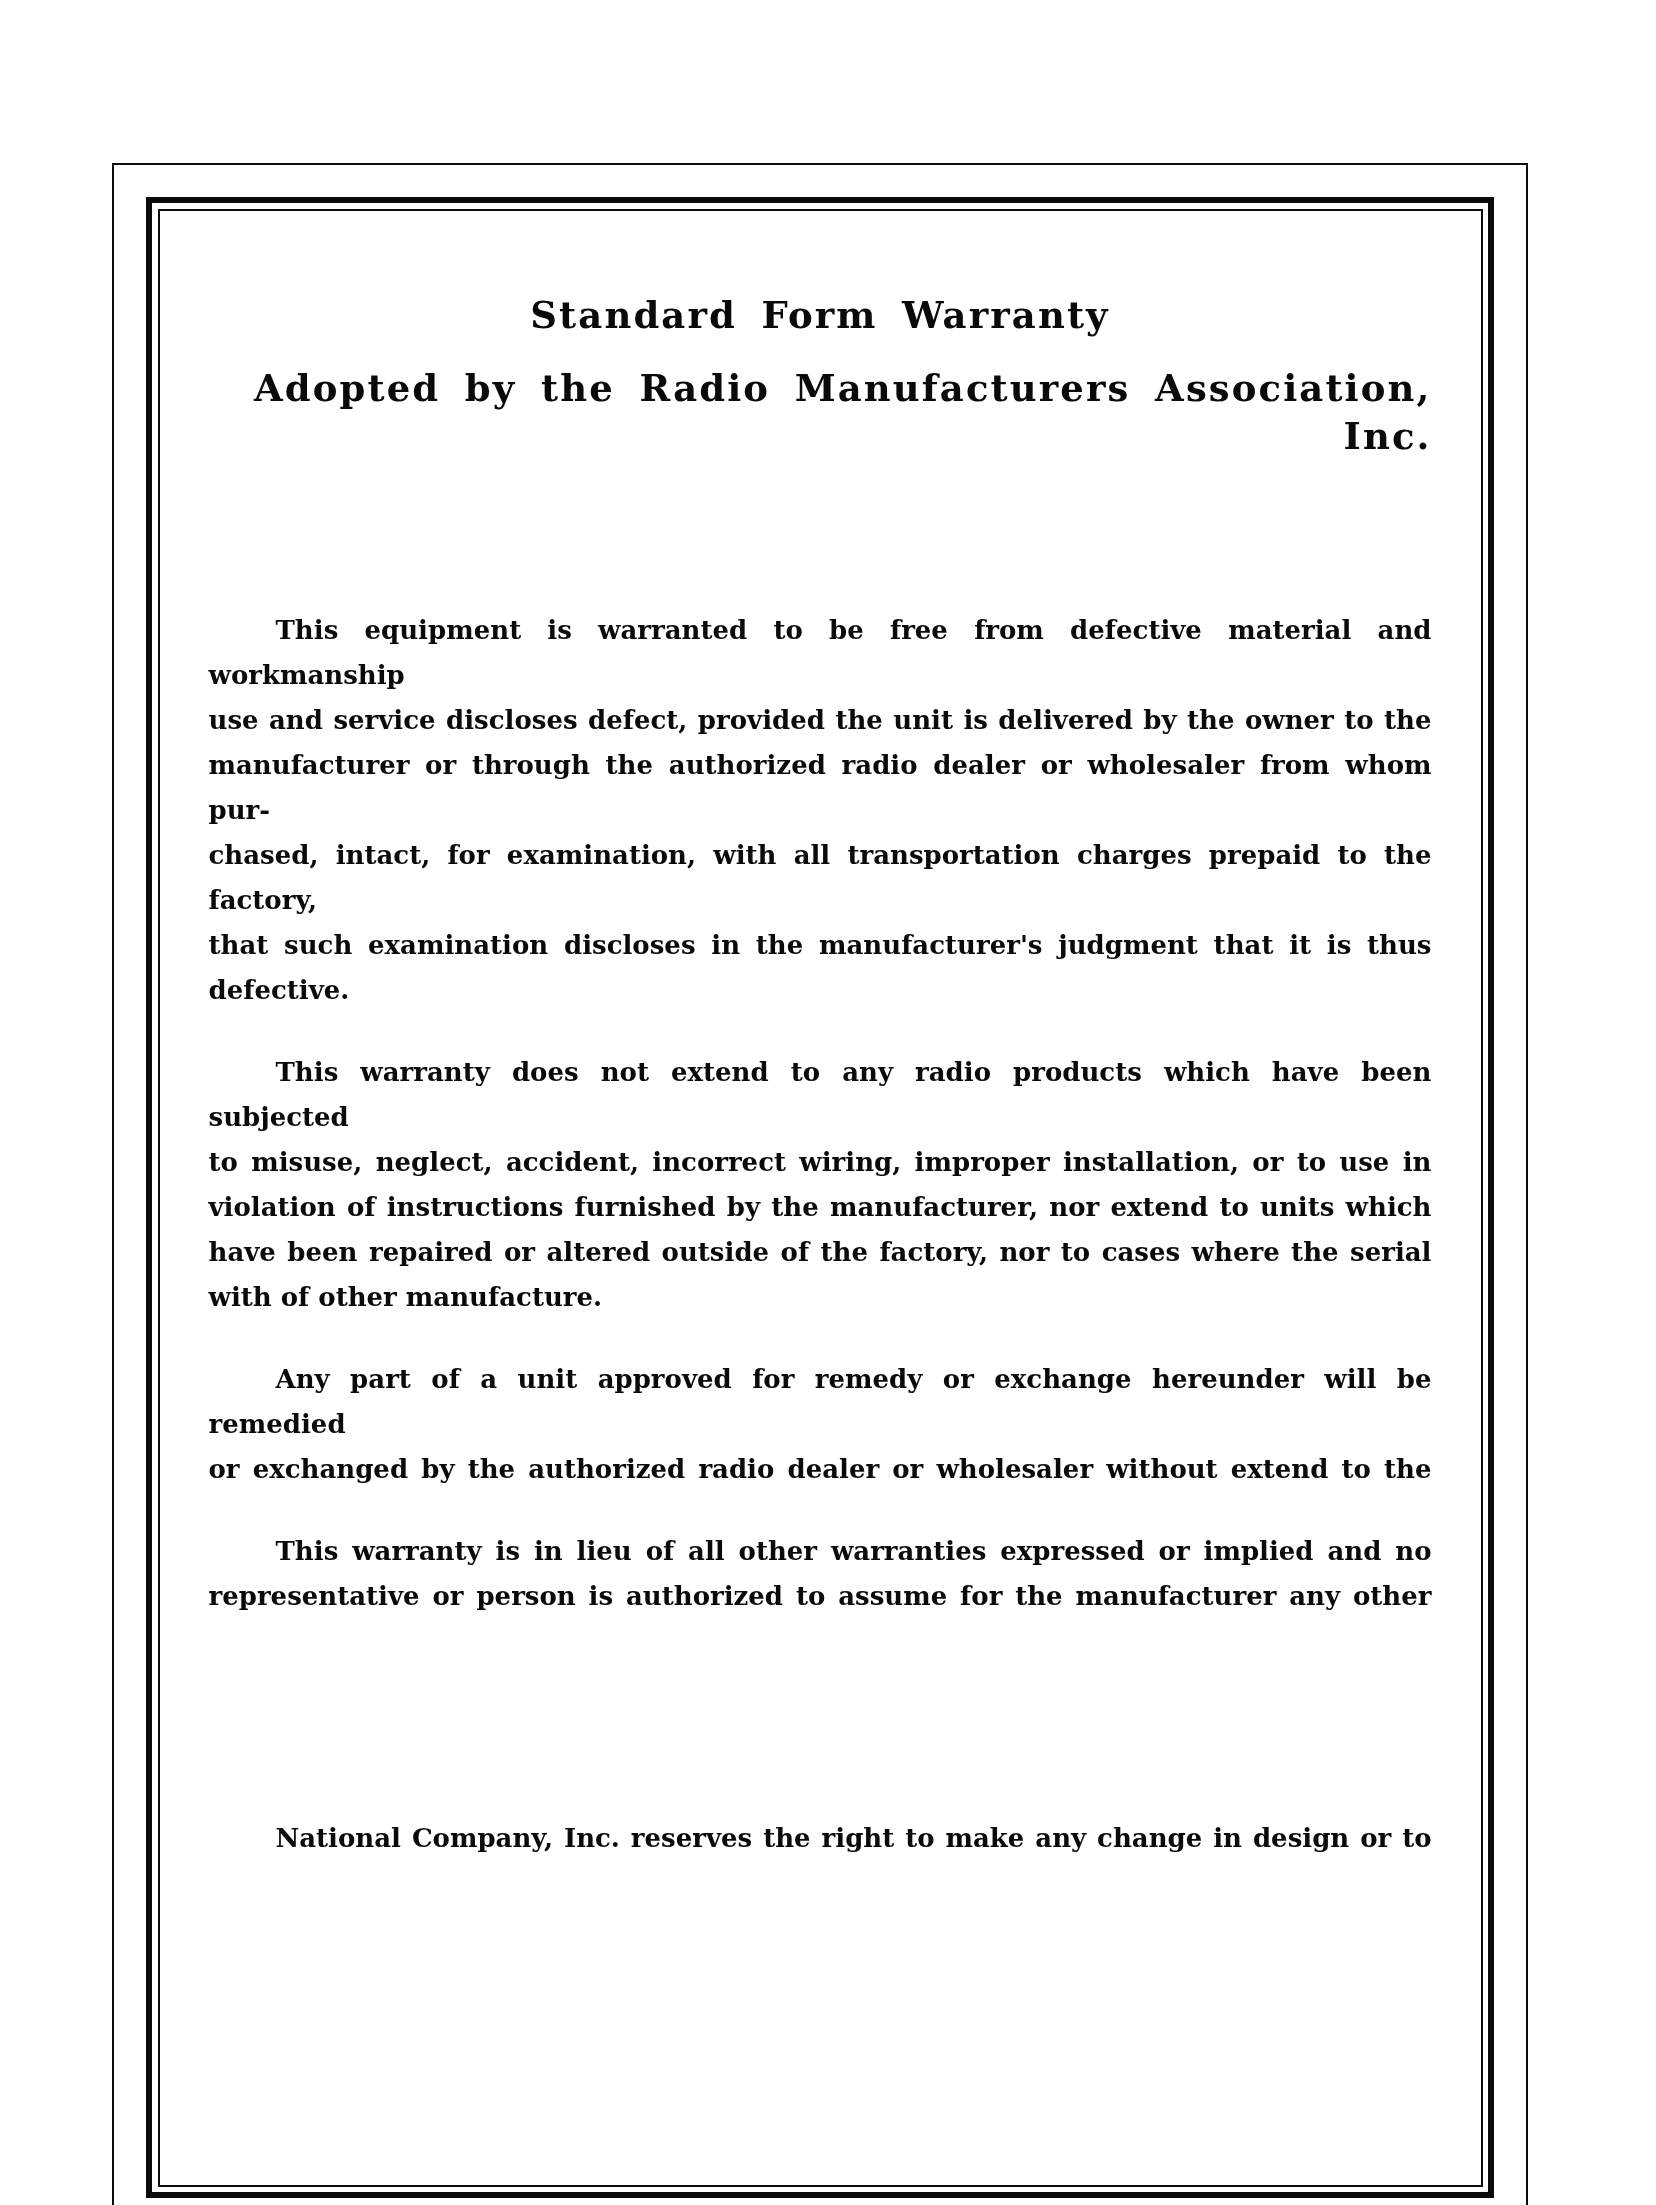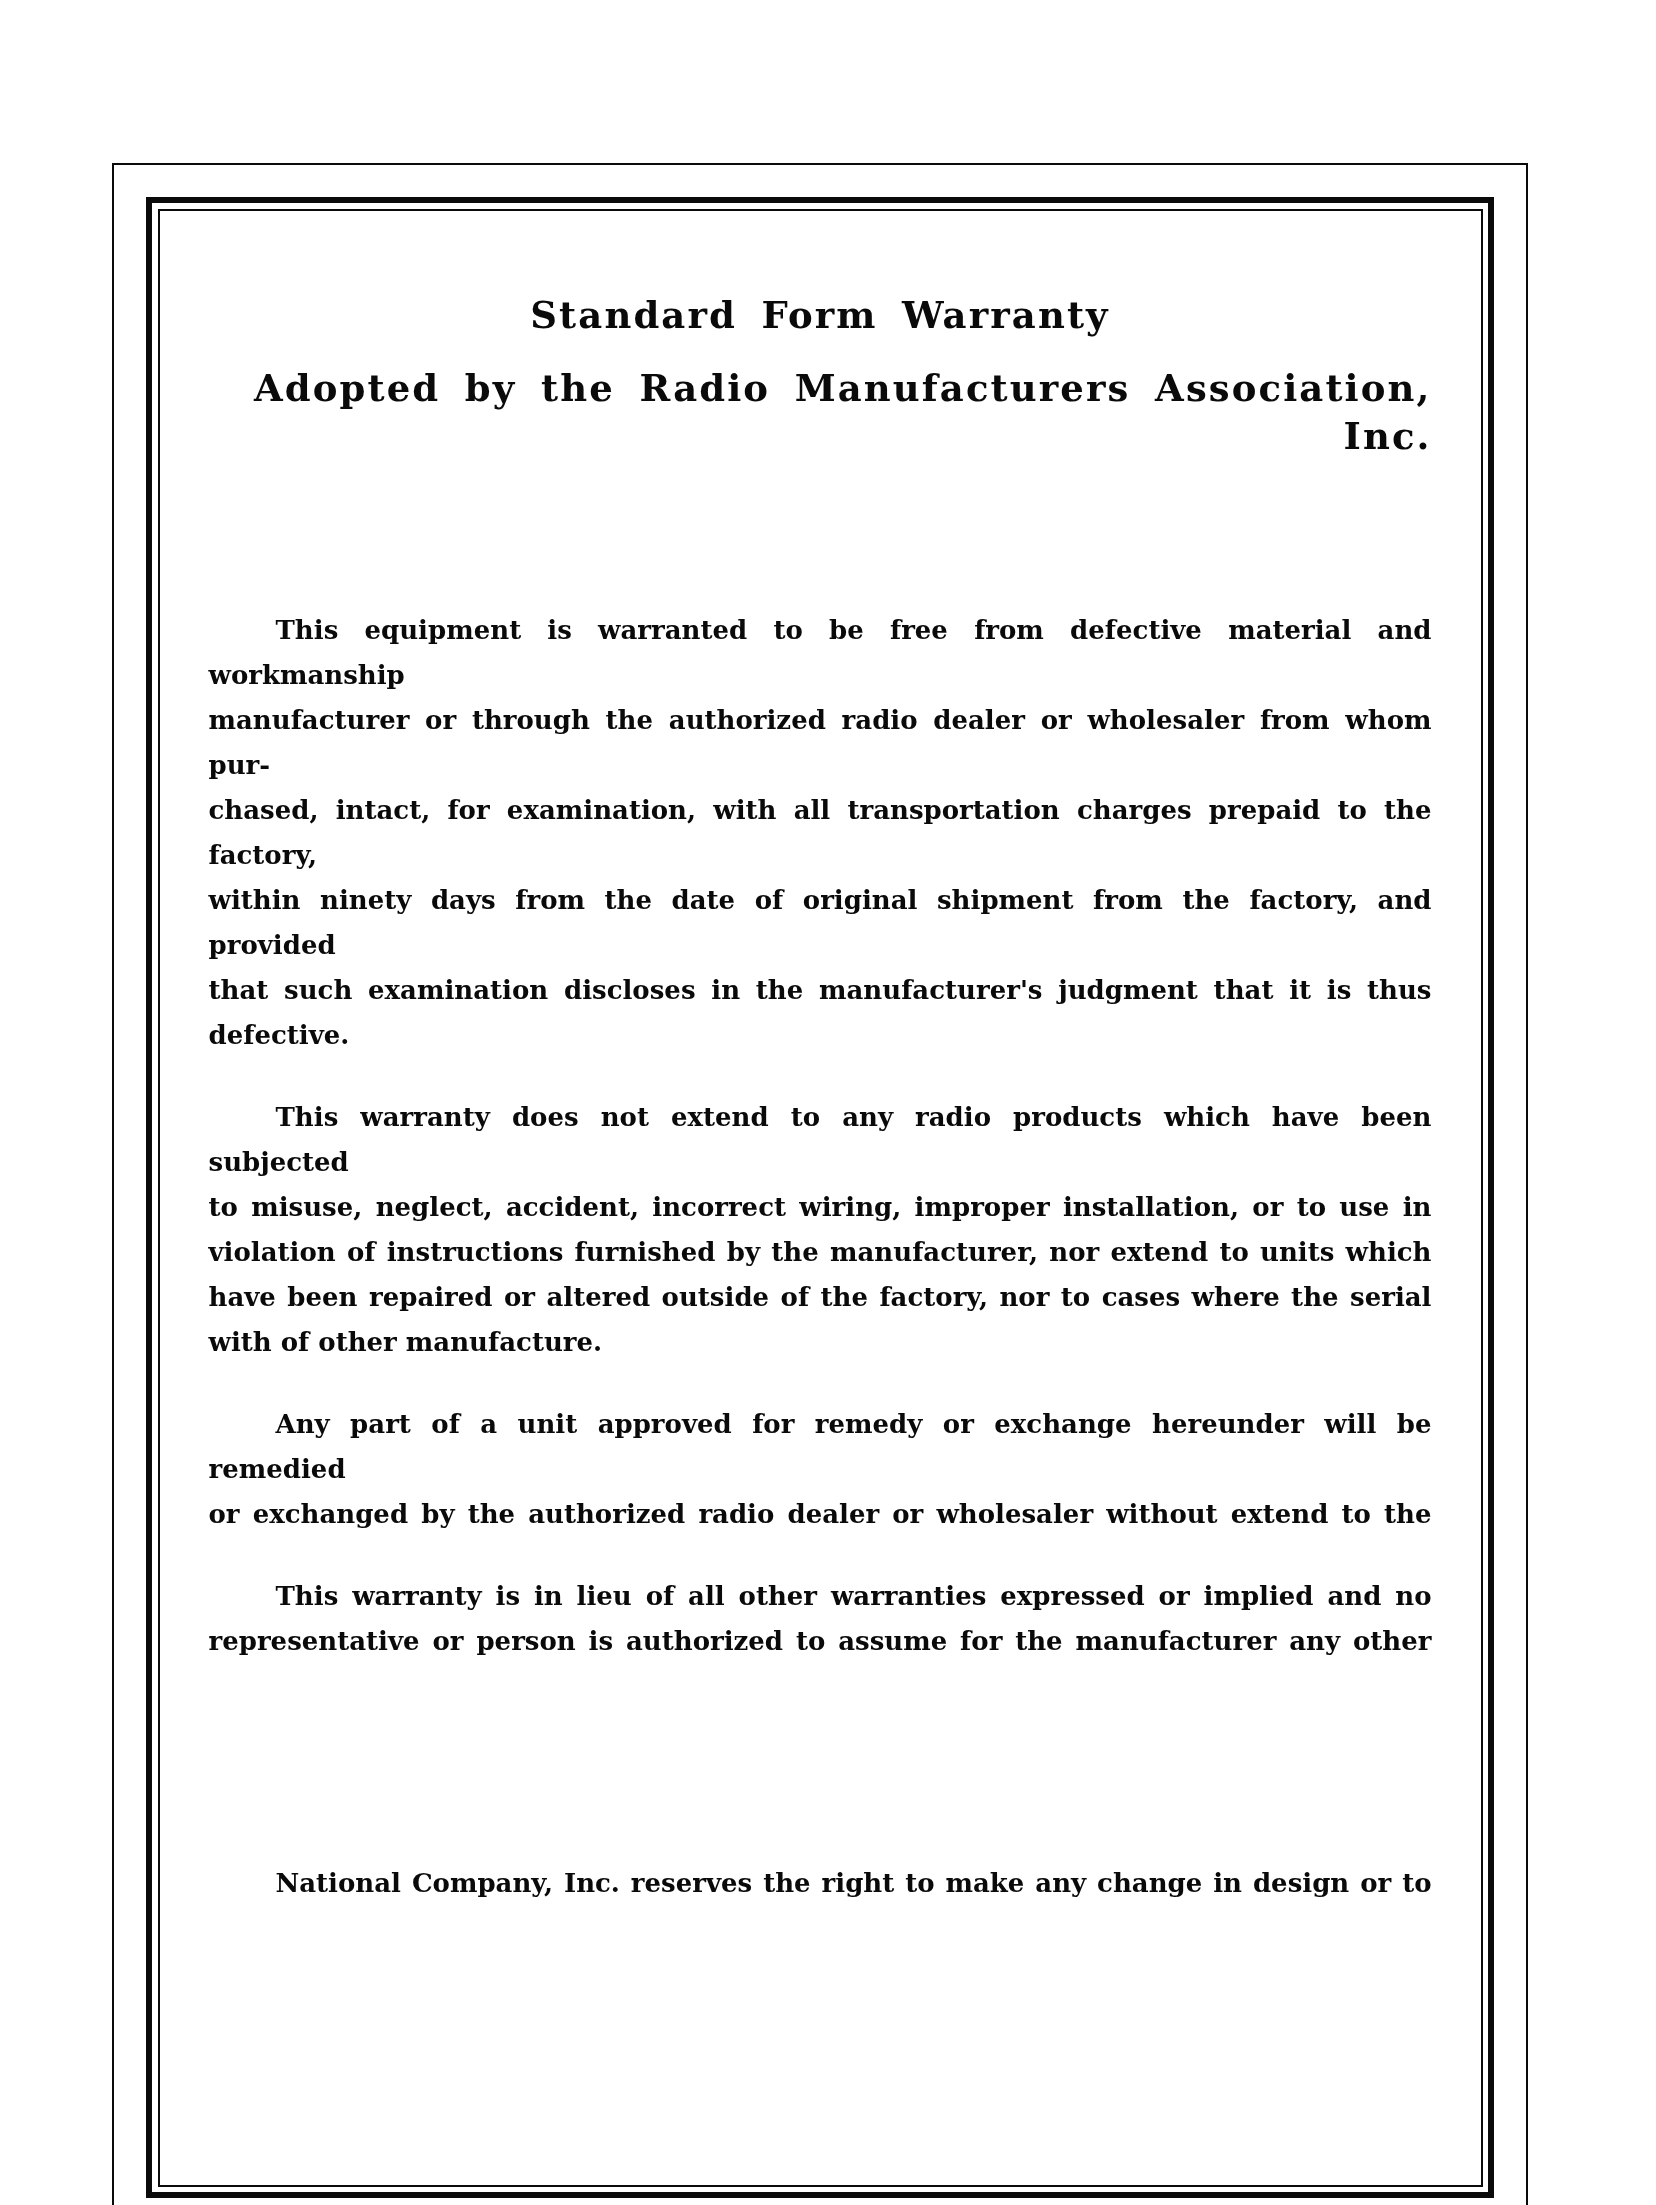--- a/index.html
+++ b/index.html
@@ -72,23 +72,23 @@
 <div class="page">
   <div class="outer-frame">
     <div class="mid-frame">
       <div class="inner-frame">
         <div class="content">
           <div class="title title-1">Standard Form Warranty</div>
           <div class="title title-2">Adopted by the Radio Manufacturers Association, Inc.</div>
           <div class="body-text">
               <div class="paragraph">
                 <div class="line first">This equipment is warranted to be free from defective material and workmanship</div>
+                <div class="line">use and service discloses defect, provided the unit is delivered by the owner to the</div>
                 <div class="line">manufacturer or through the authorized radio dealer or wholesaler from whom pur-</div>
                 <div class="line">chased, intact, for examination, with all transportation charges prepaid to the factory,</div>
-                <div class="line">within ninety days from the date of original shipment from the factory, and provided</div>
                 <div class="line last">that such examination discloses in the manufacturer's judgment that it is thus defective.</div>
               </div>
               <div class="paragraph">
                 <div class="line first">This warranty does not extend to any radio products which have been subjected</div>
                 <div class="line">to misuse, neglect, accident, incorrect wiring, improper installation, or to use in</div>
                 <div class="line">violation of instructions furnished by the manufacturer, nor extend to units which</div>
                 <div class="line">have been repaired or altered outside of the factory, nor to cases where the serial</div>
                 <div class="line last">with of other manufacture.</div>
               </div>
               <div class="paragraph">

